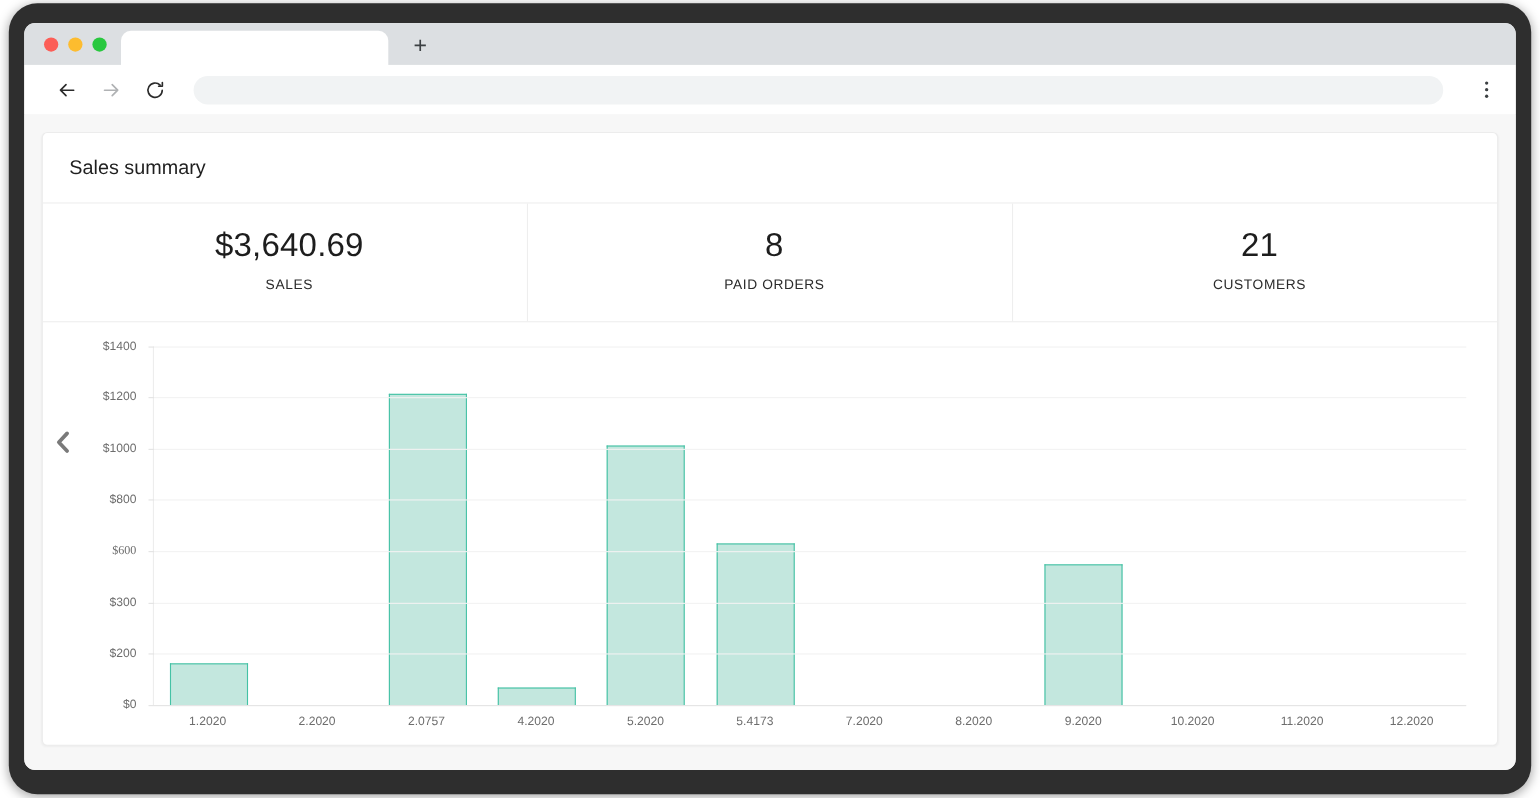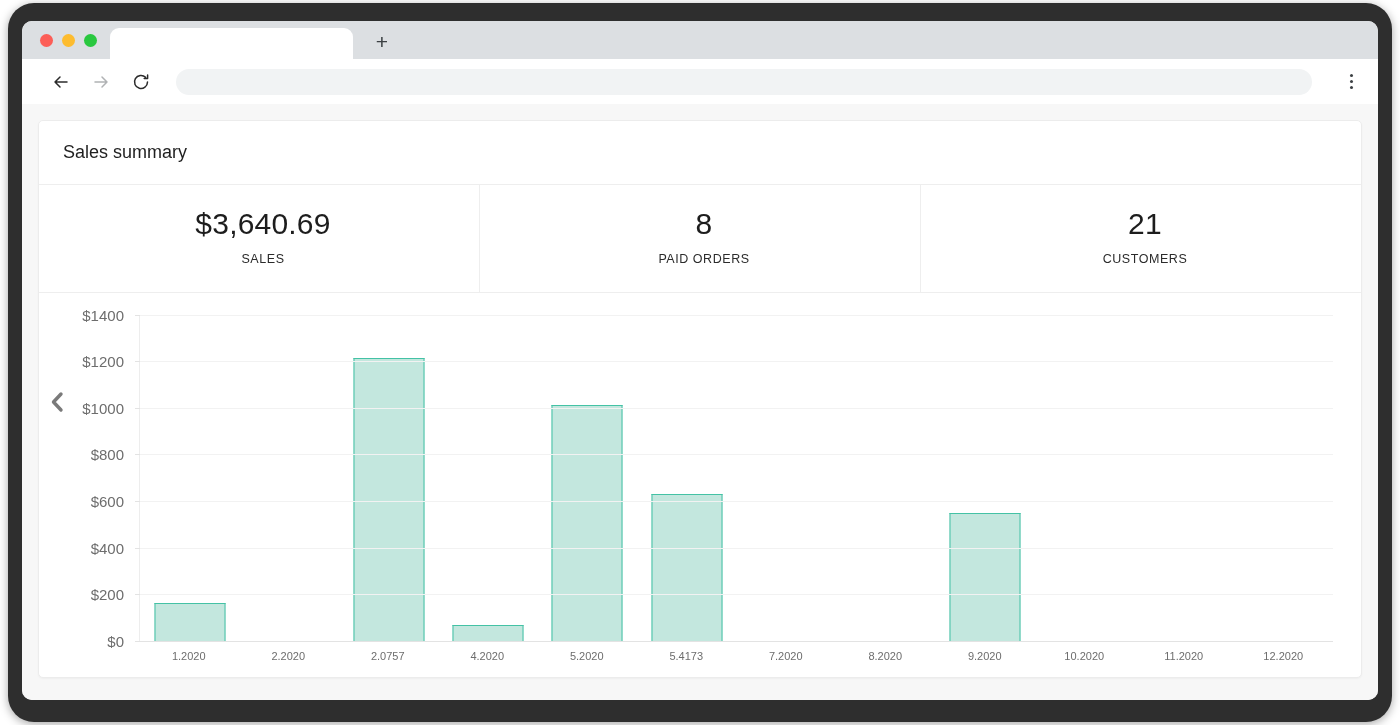--- a/index.html
+++ b/index.html
@@ -179,21 +179,21 @@
   }
   .yaxis {
     position: absolute;
     left: 0; top: 0; bottom: 26px;
     width: 72px;
   }
   .ytick {
     position: absolute;
     right: 7px;
     transform: translateY(-50%);
-    font-size: 15px;
+    font-size: 11px;
     color: #6d6d6d;
     white-space: nowrap;
   }
   .plot {
     position: absolute;
     left: 80px; right: 8px; top: 0; bottom: 26px;
     border-left: 1px solid #ededed;
   }
   .gridline {
     position: absolute;
@@ -325,22 +325,22 @@
             <div class="stat-value">21</div>
             <div class="stat-label">CUSTOMERS</div>
           </div>
         </div>
 
         <div class="chart-wrap">
           <div class="chart">
             <div class="yaxis" id="yaxis">
                 <div class="ytick" style="top: 100%;">$0</div>
                 <div class="ytick" style="top: 85.7143%;">$200</div>
-                <div class="ytick" style="top: 71.4286%;">$400</div>
-                <div class="ytick" style="top: 57.1429%;">$600</div>
+                <div class="ytick" style="top: 71.4286%;">$300</div>
+                <div class="ytick" style="top: 57.1429%; font-family: Liberation Serif, serif;">$600</div>
                 <div class="ytick" style="top: 42.8571%;">$800</div>
                 <div class="ytick" style="top: 28.5714%;">$1000</div>
                 <div class="ytick" style="top: 14.2857%;">$1200</div>
                 <div class="ytick" style="top: 0%;">$1400</div>
               </div>
             <div class="plot" id="plot">
               <div class="bars" id="bars">
                   <div class="barslot">
                     <div class="bar" style="height: 11.5714%; background: rgb(195, 231, 222); border-color: rgb(68, 194, 165);"></div>
                   </div>

